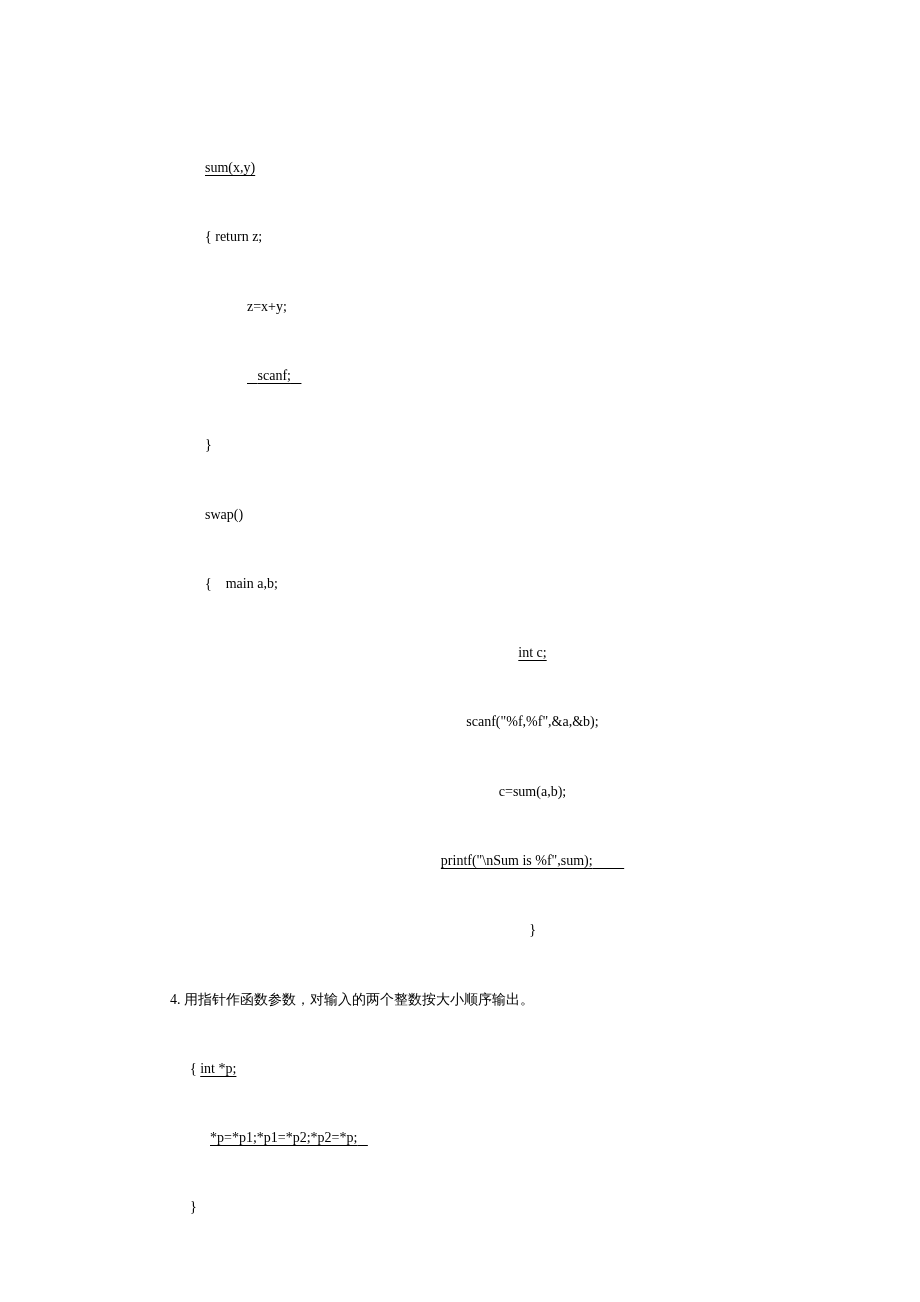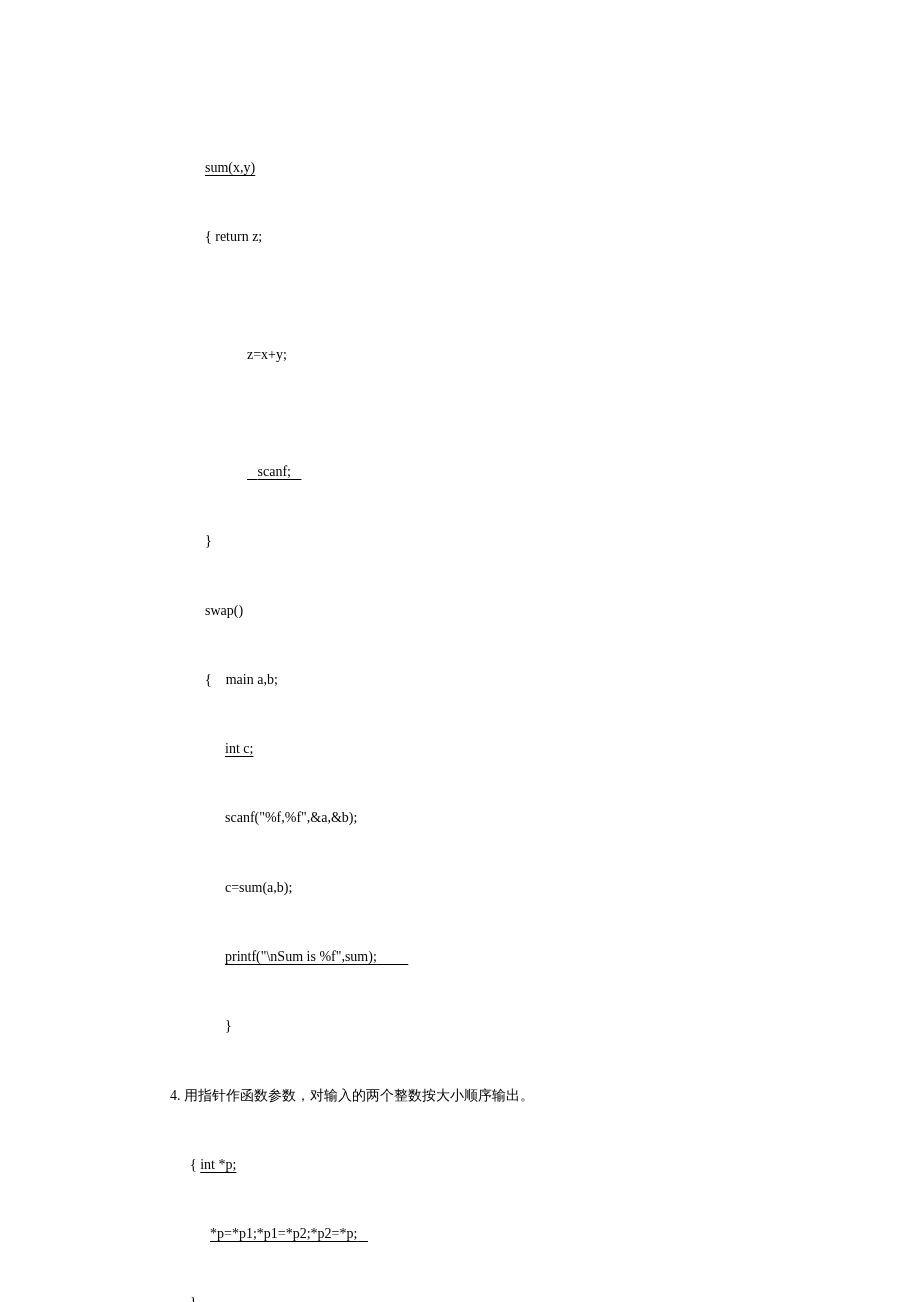--- a/index.html
+++ b/index.html
@@ -20,22 +20,22 @@
   .code-block {
     white-space: pre;
     font-family: "Times New Roman", "SimSun", serif;
   }
   .uline {
     text-decoration: underline;
     text-decoration-thickness: 1px;
     text-underline-offset: 3px;
   }
   .indent0 { padding-left: 70px; }
-  .indent1 { padding-left: 90px; }
-  .indent2 { padding-left: 112px; margin-top: 48px; }
+  .indent1 { padding-left: 90px; text-align: center; }
+  .indent2 { padding-left: 112px; }
   .q5line { padding-left: 35px; }
   .code5a { padding-left: 55px; }
   .code5b { padding-left: 75px; }
   .line { display: block; font-family: Liberation Serif, serif; }
 </style>
 </head>
 <body>
 
 <div class="page">
 

